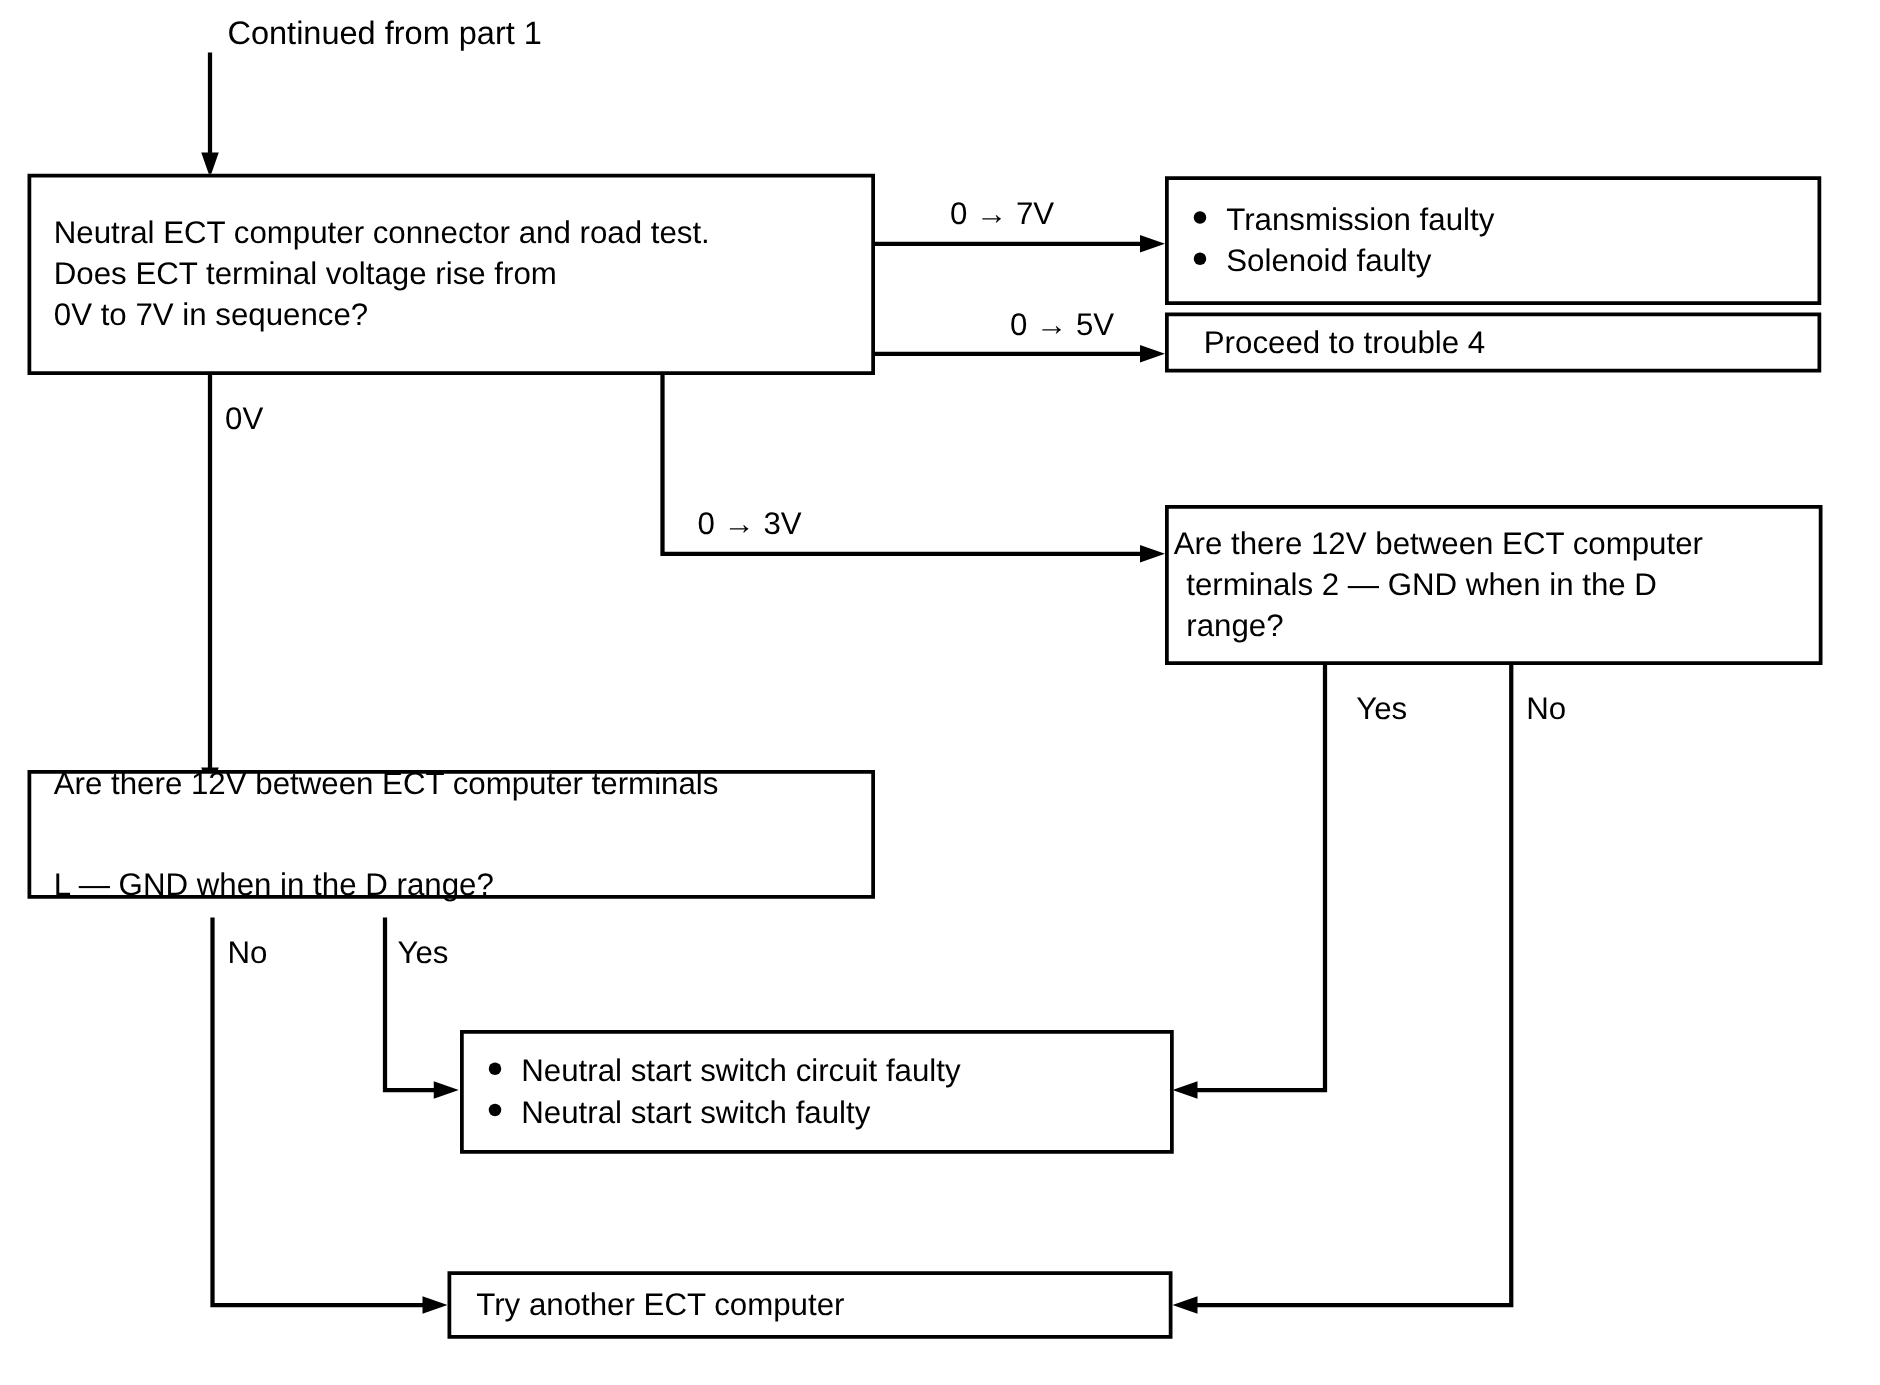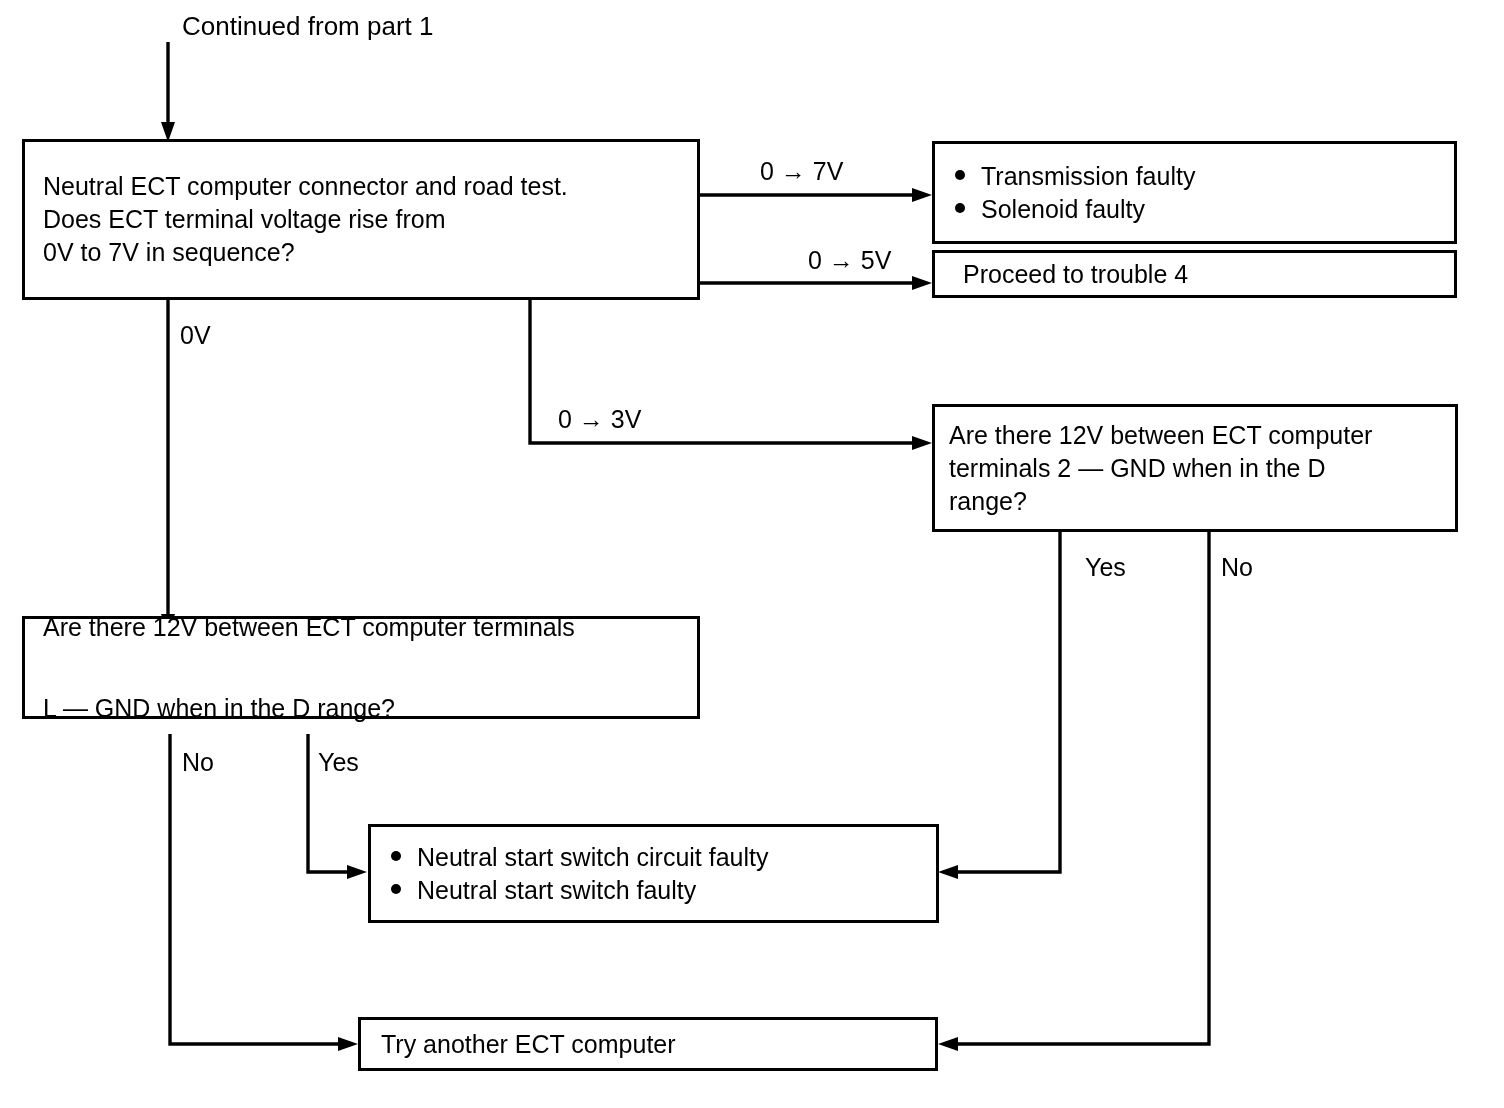--- a/index.html
+++ b/index.html
@@ -136,21 +136,21 @@
       <span class="bullet-dot"></span>
       <span>Solenoid faulty</span>
     </div>
   </div>
 
   <div class="box" style="left:932px; top:250px; width:525px; height:48px;">
     <div class="line" style="padding-left:14px;margin-left:14px;">Proceed to trouble 4</div>
   </div>
 
   <div class="box" style="left:932px; top:404px; width:526px; height:128px;">
-    <div class="line" style="padding-left:14px;">Are there 12V between ECT computer</div>
+    <div class="line" style="padding-left:4px;">Are there 12V between ECT computer</div>
     <div class="line" style="padding-left:14px;">terminals 2 — GND when in the D</div>
     <div class="line" style="padding-left:14px;">range?</div>
   </div>
 
   <div class="box" style="left:22px; top:616px; width:678px; height:103px;gap:48px;">
     <div class="line">Are there 12V between ECT computer terminals</div>
     <div class="line">L — GND when in the D range?</div>
   </div>
 
   <div class="box bullets" style="left:368px; top:824px; width:571px; height:99px;">

